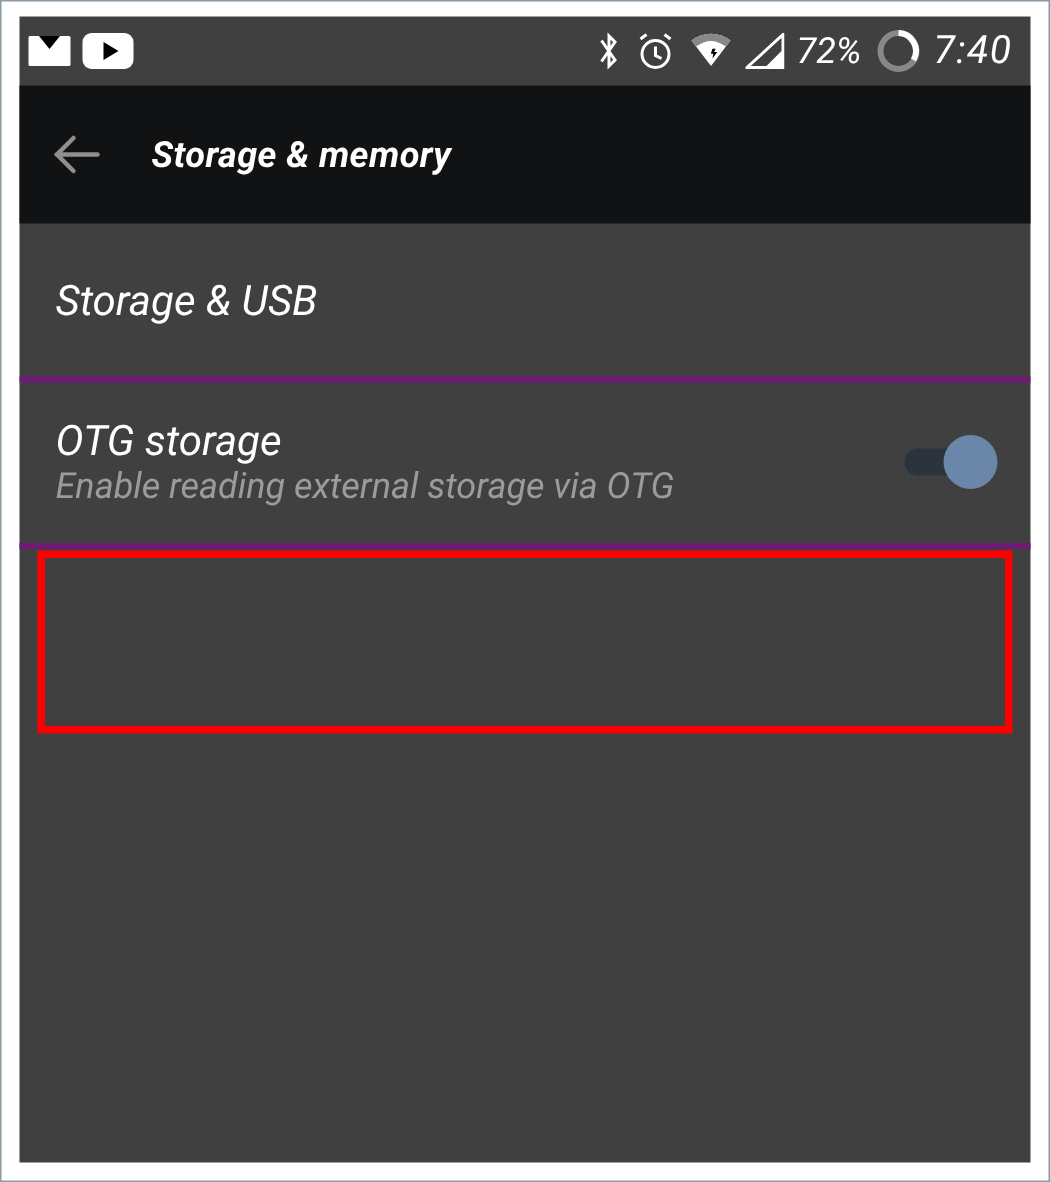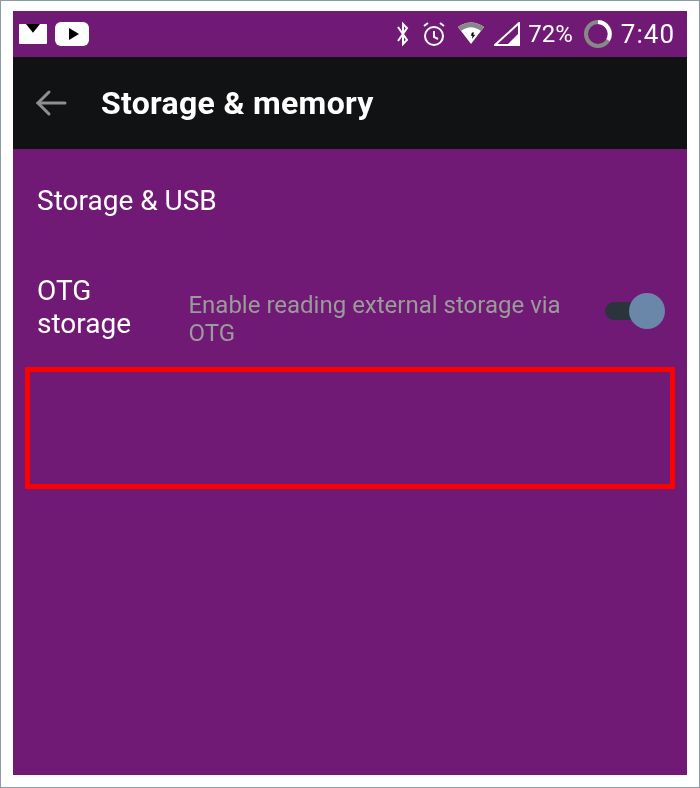--- a/index.html
+++ b/index.html
@@ -1,37 +1,37 @@
 <!DOCTYPE html>
 <html><head>
   <meta charset="utf-8">
   <style>
     * { margin:0; padding:0; box-sizing:border-box; }
     html, body { background:#fff; }
     .frame { width:700px; height:788px; margin:0; position:relative; border:1px solid #8a9aa6; background:#fff; }
-    .inner { position:absolute; inset:10px 12px 12px 12px; background:#701a75; font-family: Roboto, Arial, sans-serif; color:#fff; }
+    .inner { position:absolute; inset:10px 12px 12px 12px; background:#404040; font-family: Roboto, Arial, sans-serif; color:#fff;font-style:italic; }
     .statusbar { height:46px; display:flex; align-items:center; justify-content:space-between; padding:0 12px 0 6px; }
     .sb-left { display:flex; align-items:center; gap:8px; }
     .sb-right { display:flex; align-items:center; gap:8px; }
     .sb-time { font-size:26px; letter-spacing:1px; font-weight:400; color:#fff; }
     .sb-batt { font-size:24px; color:#fff; margin-right:2px; }
     .sb-ic { display:inline-flex; align-items:center; justify-content:center; }
     .gmail { width:28px; height:20px; background:#fff; border-radius:1px; position:relative; overflow:hidden; }
     .gmail:before { content:""; position:absolute; left:0; top:-14px; width:0; height:0; border-left:14px solid transparent; border-right:14px solid transparent; border-top:28px solid #000; transform:scaleY(.62); }
     .yt { width:34px; height:24px; background:#fff; border-radius:6px; display:flex; align-items:center; justify-content:center; }
     .yt:before { content:""; width:0; height:0; border-left:10px solid #000; border-top:6px solid transparent; border-bottom:6px solid transparent; margin-left:3px; }
     .header { height:92px; background:#111214; display:flex; align-items:center; padding-left:20px; }
     .back { margin-right:34px; display:inline-flex; }
-    .title { font-size:32px; font-weight:700; letter-spacing:.3px; }
-    .item { border-bottom:1px solid #701a75; position:relative; }
+    .title { font-size:24px; font-weight:700; letter-spacing:.3px; }
+    .item { border-bottom:4px solid #701a75; position:relative; }
     .row { min-height:102px; display:flex; flex-direction:column; justify-content:center; padding:18px 24px; cursor:pointer; }
     .row-label { font-size:28px; color:#fff; }
-    .row-sub { font-size:24px; color:#9b9b9b; margin-top:17px; }
+    .row-sub { font-size:24px; color:#9b9b9b; margin-top:0; }
     .toggle-row { display:flex; align-items:center; justify-content:space-between; padding:22px 22px 24px 24px; }
-    .toggle-text { display:flex; flex-direction:row; }
+    .toggle-text { display:flex; flex-direction:column; }
     .toggle { width:64px; height:40px; position:relative; }
     .track { position:absolute; left:2px; right:2px; top:11px; height:18px; background:#2b343d; border-radius:20px; }
     .thumb { position:absolute; right:0; top:2px; width:36px; height:36px; border-radius:50%; background:#6a86a9; }
     .highlight { position:absolute; left:12px; right:12px; border:5px solid #ff0000; pointer-events:none; height:122px; top:356px; }
   </style>
 </head>
 <body>
 
 <div class="frame">
   <div class="inner">

